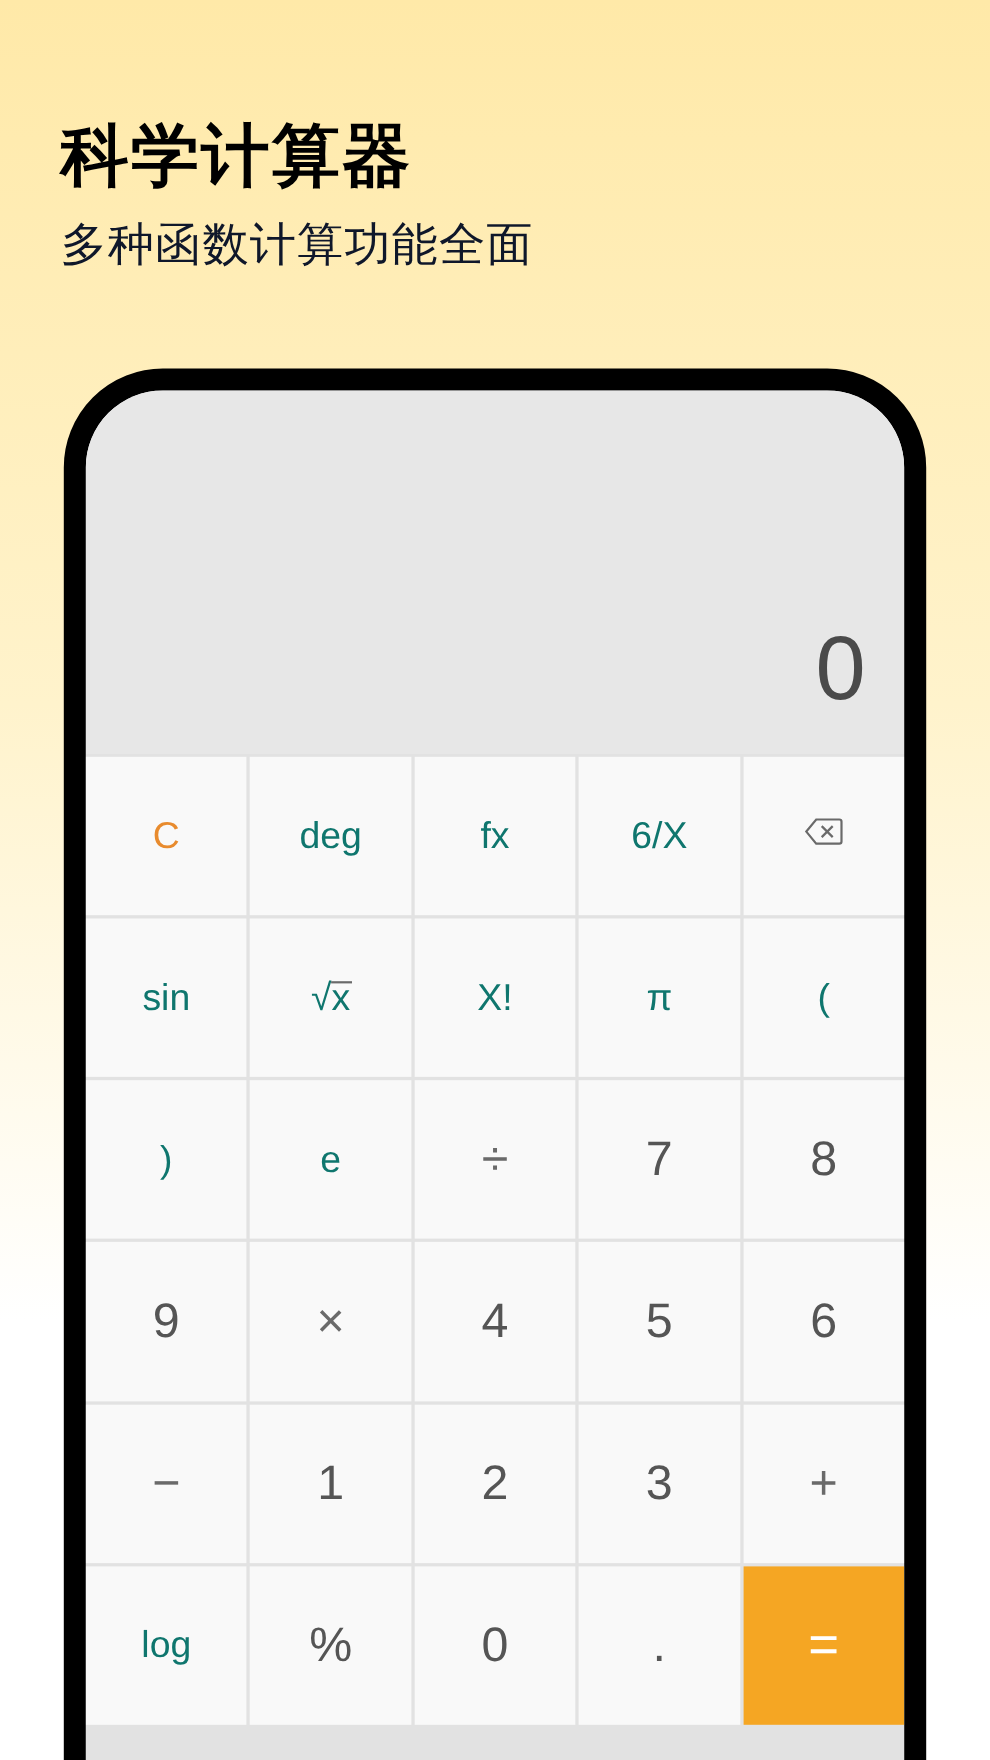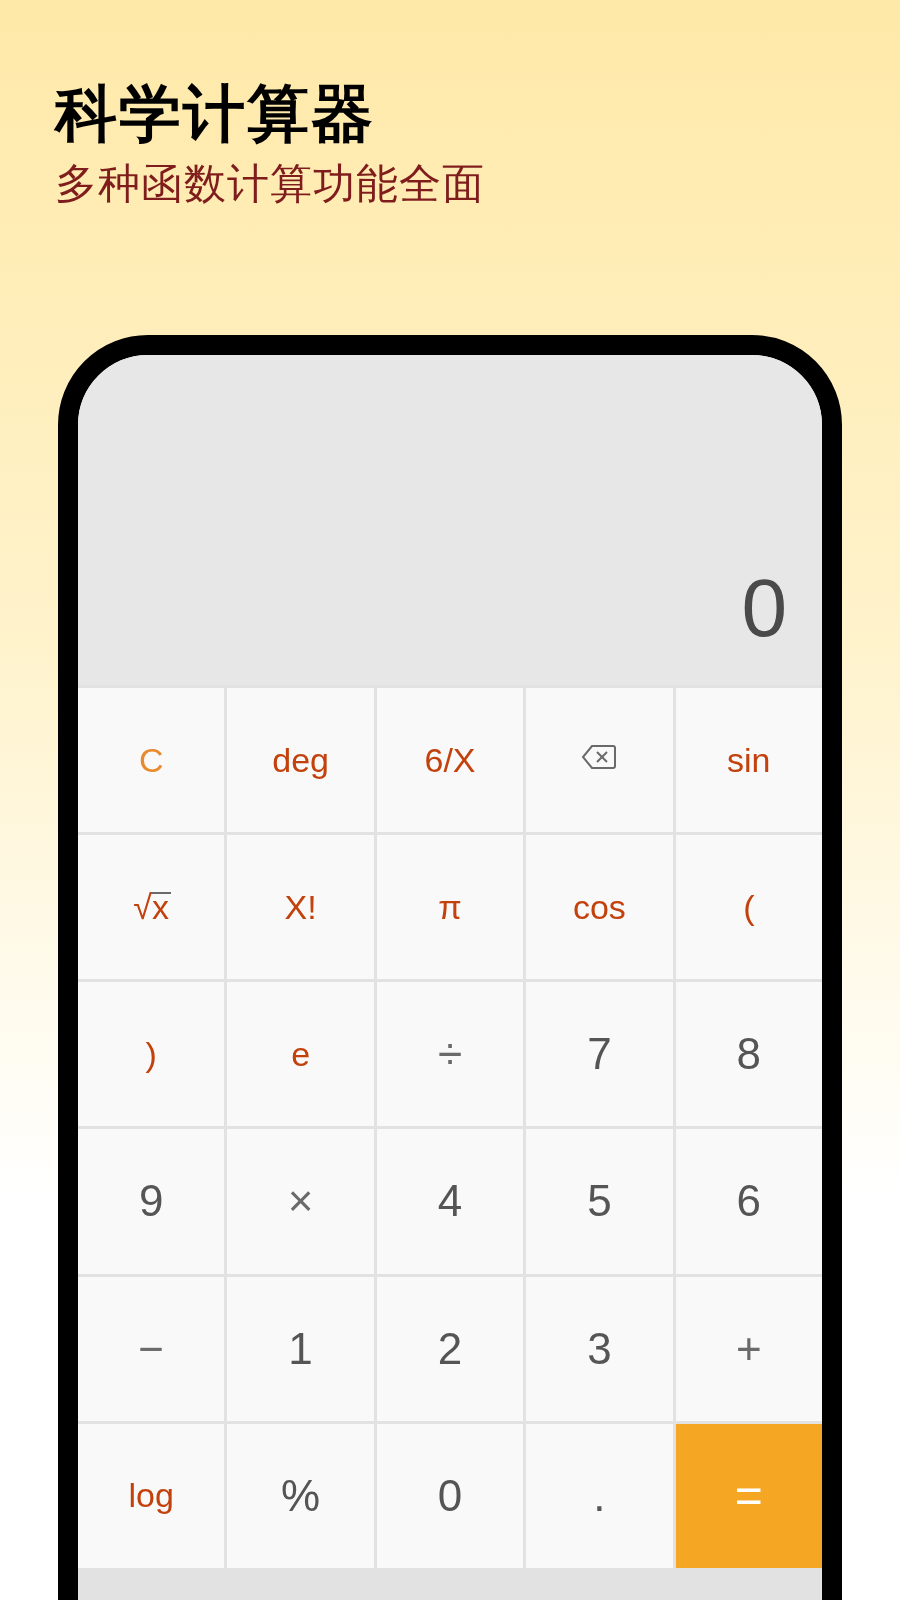--- a/index.html
+++ b/index.html
@@ -9,32 +9,33 @@
     }
     body {
       width: 900px;
       height: 1600px;
       background: linear-gradient(180deg, #FFE9A8 0%, #FFF3CC 40%, #FFFFFF 75%);
       font-family: -apple-system, "PingFang SC", "Helvetica Neue", Arial, sans-serif;
       position: relative;
       overflow: hidden;
     }
     .header {
-      padding: 72px 55px 0;
+      padding: 100px 55px 0;
     }
     .title {
       font-size: 62px;
       font-weight: 700;
       color: #000;
       letter-spacing: 2px;
     }
     .subtitle {
       font-size: 42px;
       font-weight: 400;
-      color: #7f1d1d;
+      color: #0f172a;
+      margin-top: 10px;
       letter-spacing: 1px;
     }
     .phone-frame {
       position: absolute;
       top: 335px;
       left: 58px;
       width: 784px;
       height: 1400px;
       border: 20px solid #000;
       border-radius: 90px;
@@ -68,21 +69,21 @@
       gap: 3px;
       background: #e2e2e2;
       padding: 3px 0 0 0;
     }
     .key {
       background: #f9f9f9;
       display: flex;
       align-items: center;
       justify-content: center;
       font-size: 34px;
-      color: #c2410c;
+      color: #0f766e;
       font-weight: 400;
       cursor: pointer;
       user-select: none;
     }
     .key.clear {
       color: #e88b2e;
     }
     .key.num {
       font-size: 44px;
       color: #555;
@@ -130,39 +131,39 @@
 
 <div class="phone-frame">
   <div class="calc-app">
     <div class="display">
       <span class="display-value">0</span>
     </div>
     <div class="keypad">
 
       <div class="key clear">C</div>
       <div class="key">deg</div>
+      <div class="key">fx</div>
       <div class="key">6/X</div>
       <div class="key">
         <span>
           <svg viewBox="0 0 36 30" fill="none" stroke="#6a6a6a" stroke-width="2">
             <path d="M11 4 L32 4 Q34 4 34 6 L34 24 Q34 26 32 26 L11 26 L2 15 Z"></path>
             <line x1="16" y1="10" x2="26" y2="20"></line>
             <line x1="26" y1="10" x2="16" y2="20"></line>
           </svg>
         </span>
       </div>
 
       <div class="key">sin</div>
       <div class="key">
         <span class="sqrt-wrap"><span>√</span><span>x</span></span>
       </div>
       <div class="key">X!</div>
       <div class="key">π</div>
 
-      <div class="key">cos</div>
       <div class="key">(</div>
       <div class="key">)</div>
       <div class="key">e</div>
       <div class="key op">÷</div>
 
       <div class="key num">7</div>
       <div class="key num">8</div>
       <div class="key num">9</div>
       <div class="key op">×</div>
 

